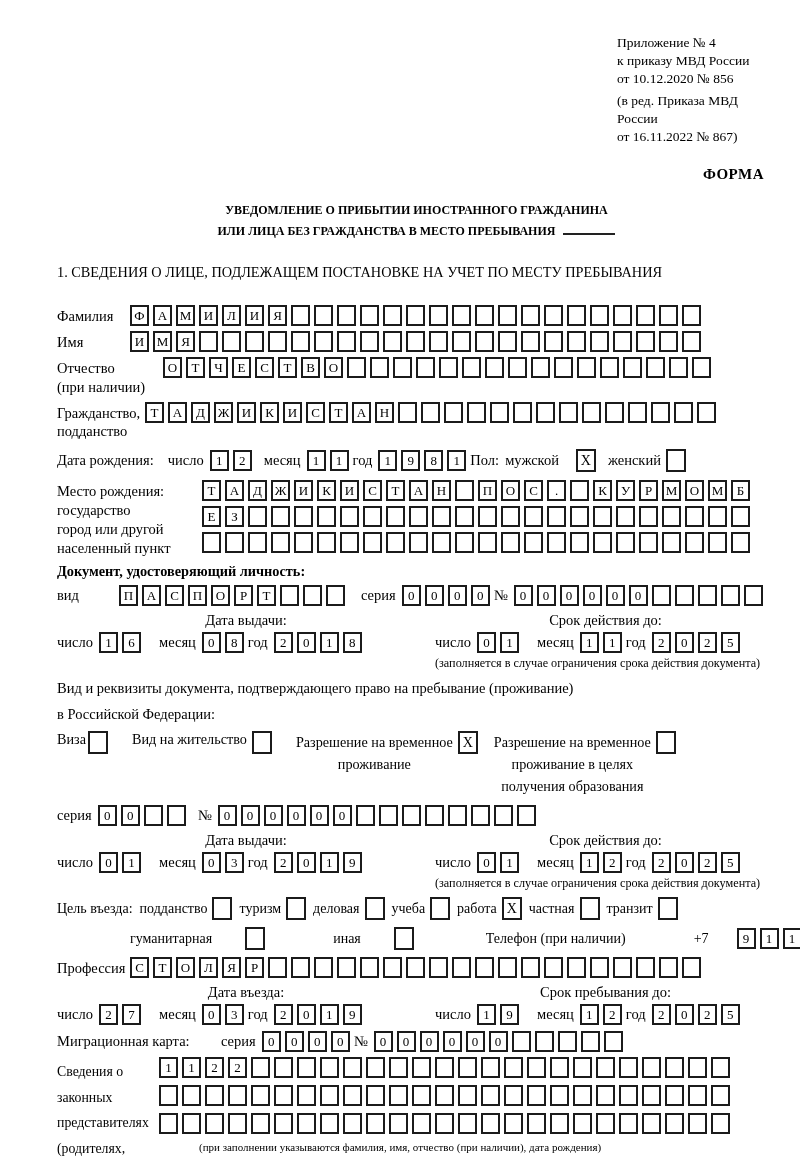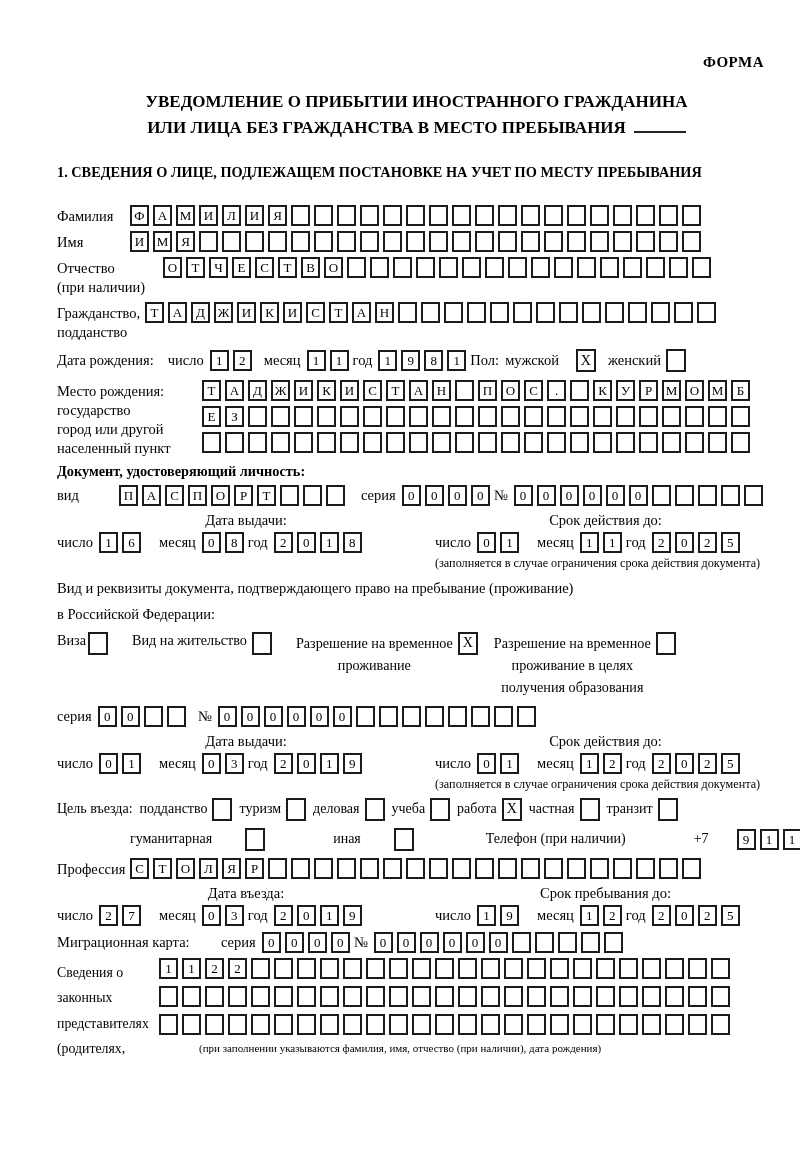--- a/index.html
+++ b/index.html
@@ -9,23 +9,23 @@
     overflow:hidden;
   }
   .page{box-sizing:border-box;width:800px;height:1163px;padding:34px 24px 0 57px;}
 
   
   .hdr{margin-left:560px;font-size:13.5px;line-height:1.32;}
   .hdr-gap{height:5px;}
   .forma{font-weight:bold;font-size:15px;text-align:right;padding-right:12px;margin-top:20px;letter-spacing:.5px;}
 
   
-  .title{margin-top:18px;text-align:center;font-weight:bold;font-size:17px;line-height:1.5;}
+  .title{margin-top:18px;text-align:center;font-weight:bold;font-size:12px;line-height:1.5;}
   .blankline{display:inline-block;width:52px;height:14px;border-bottom:2px solid #222;margin-left:8px;}
-  .sect{margin-top:24px;margin-bottom:24px;font-weight:bold;font-size:14.3px;}
+  .sect{margin-top:24px;margin-bottom:24px;font-weight:normal;font-size:14.3px;}
 
   
   .frow{display:flex;align-items:flex-start;margin-bottom:5px;}
   .flabel{flex:none;font-size:14.5px;line-height:1.3;padding-top:2px;}
   .lw73{width:73px;} .lw106{width:106px;} .lw88{width:88px;} .lw145{width:145px;} .lw90{width:90px;}
   .boxes{display:flex;flex:none;}
   .stack > .boxes{margin-bottom:5px;}
   .box{
     box-sizing:border-box;flex:none;width:19px;height:21px;margin-right:4px;
     border:2px solid #1b1b1b;background:#fff;
@@ -65,20 +65,28 @@
   .purpose .sp{width:7px;flex:none;}
 
   .note-center{font-size:11px;margin-top:4px;margin-left:150px;}
   .nowrap{white-space:nowrap;}
 </style>
 </head>
 <body>
 
 <div class="page">
 
+  <div class="hdr">
+    <div>Приложение № 4</div>
+    <div>к приказу МВД России</div>
+    <div>от 10.12.2020 № 856</div>
+    <div class="hdr-gap"></div>
+    <div>(в ред. Приказа МВД России</div>
+    <div>от 16.11.2022 № 867)</div>
+  </div>
 
   <div class="forma">ФОРМА</div>
 
   <div class="title">
     <div>УВЕДОМЛЕНИЕ О ПРИБЫТИИ ИНОСТРАННОГО ГРАЖДАНИНА</div>
     <div><span>ИЛИ ЛИЦА БЕЗ ГРАЖДАНСТВА В МЕСТО ПРЕБЫВАНИЯ</span><span class="blankline"></span></div>
   </div>
 
   <div class="sect">1. СВЕДЕНИЯ О ЛИЦЕ, ПОДЛЕЖАЩЕМ ПОСТАНОВКЕ НА УЧЕТ ПО МЕСТУ ПРЕБЫВАНИЯ</div>
 

